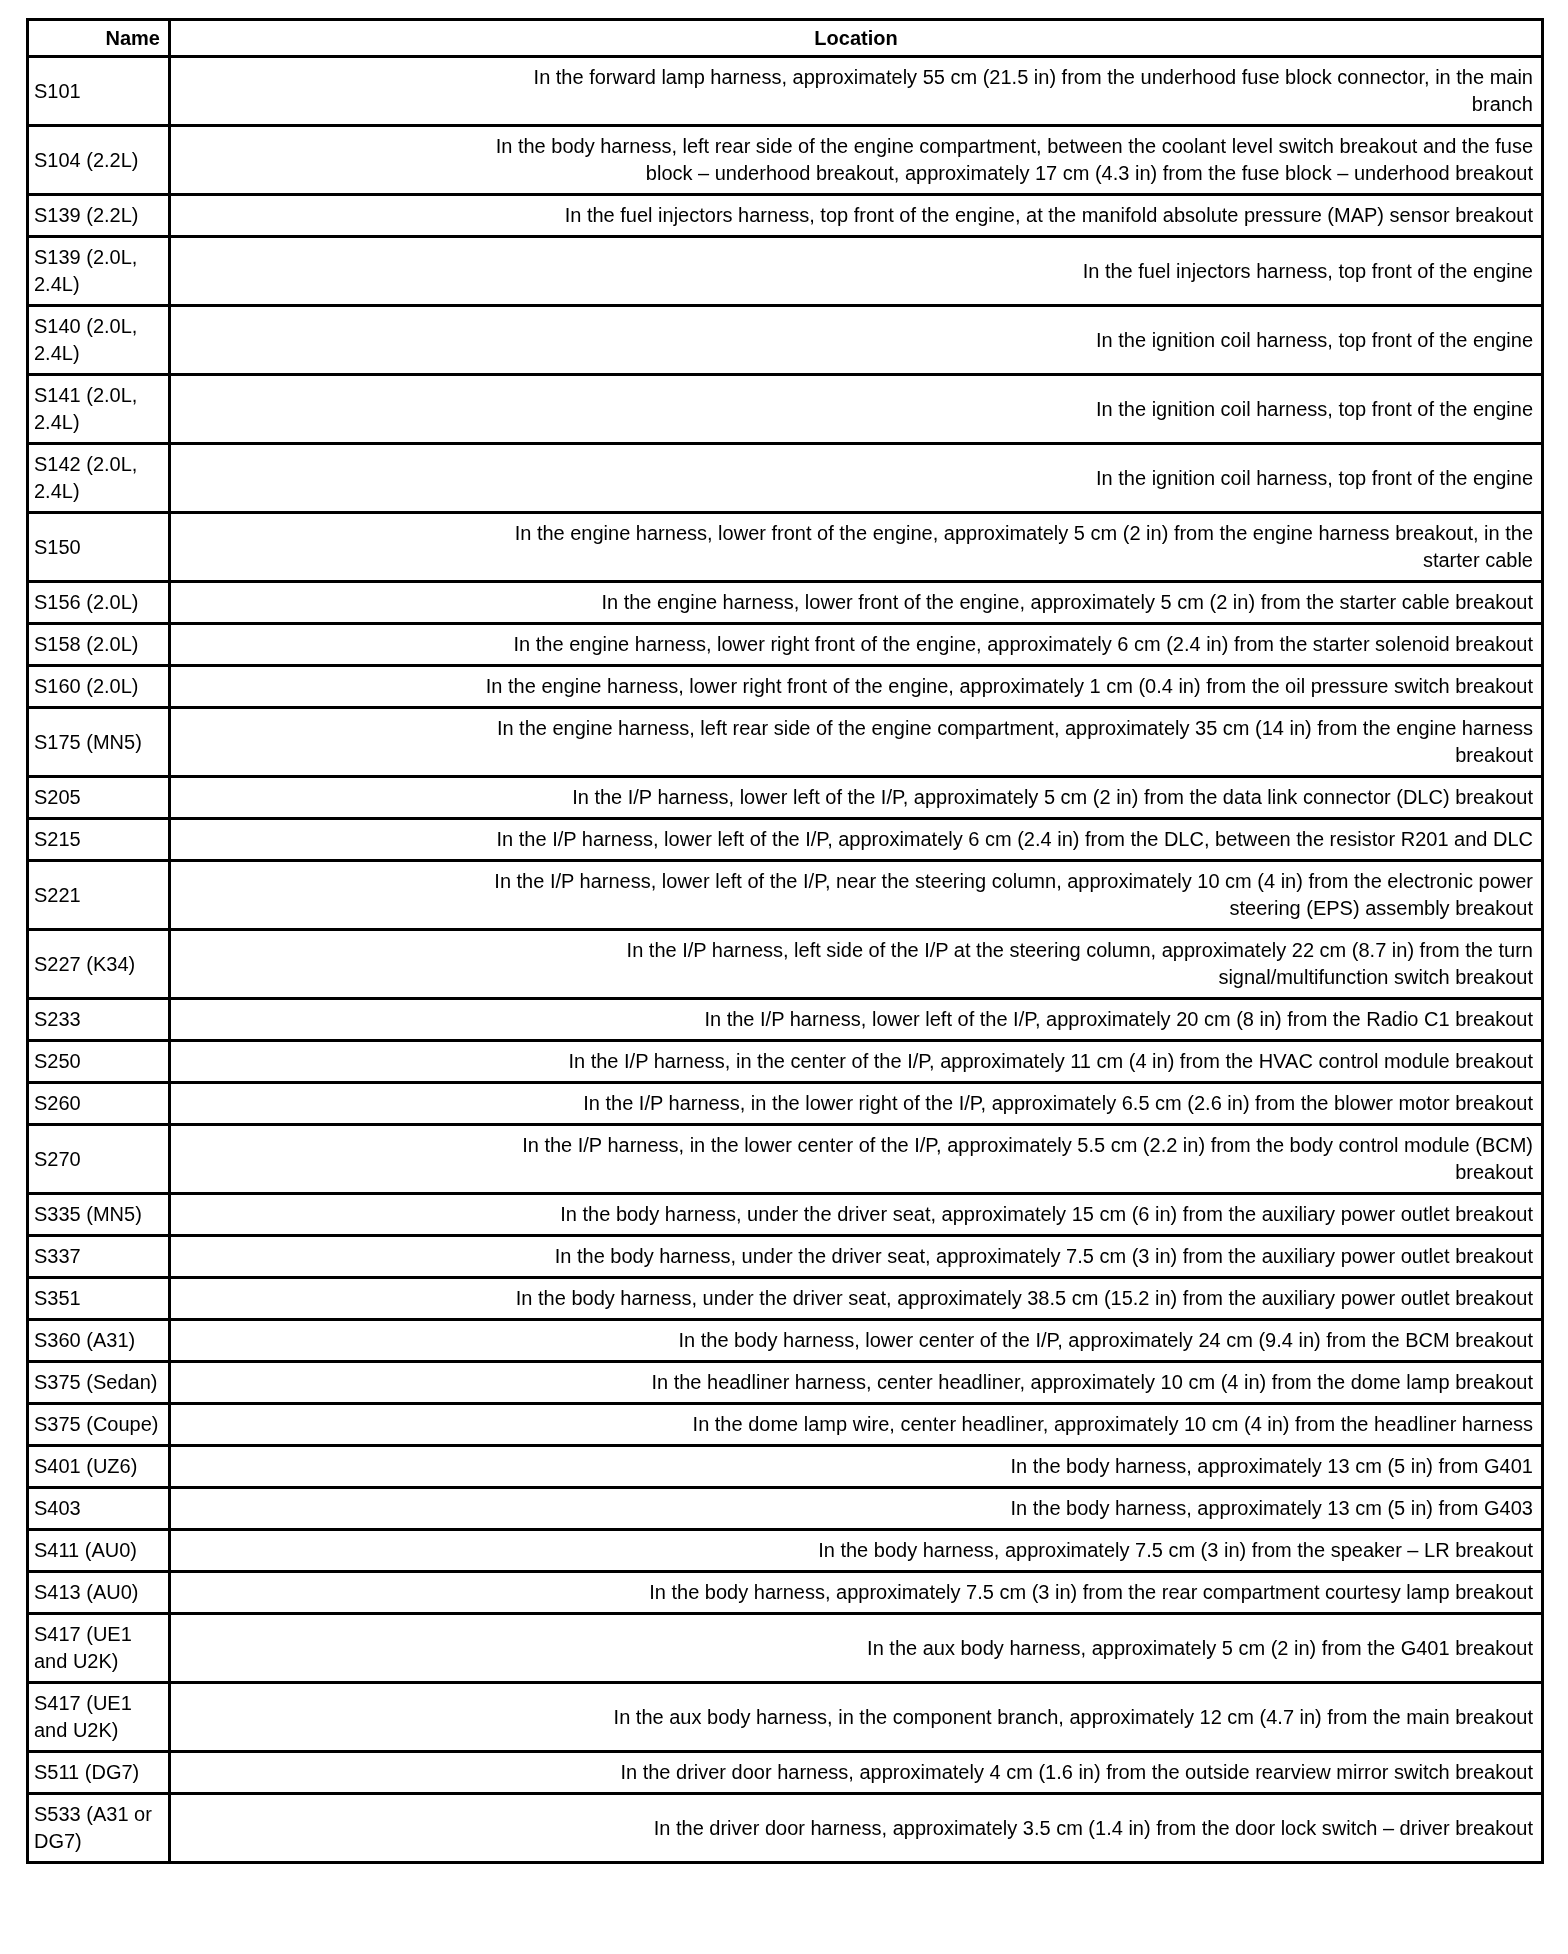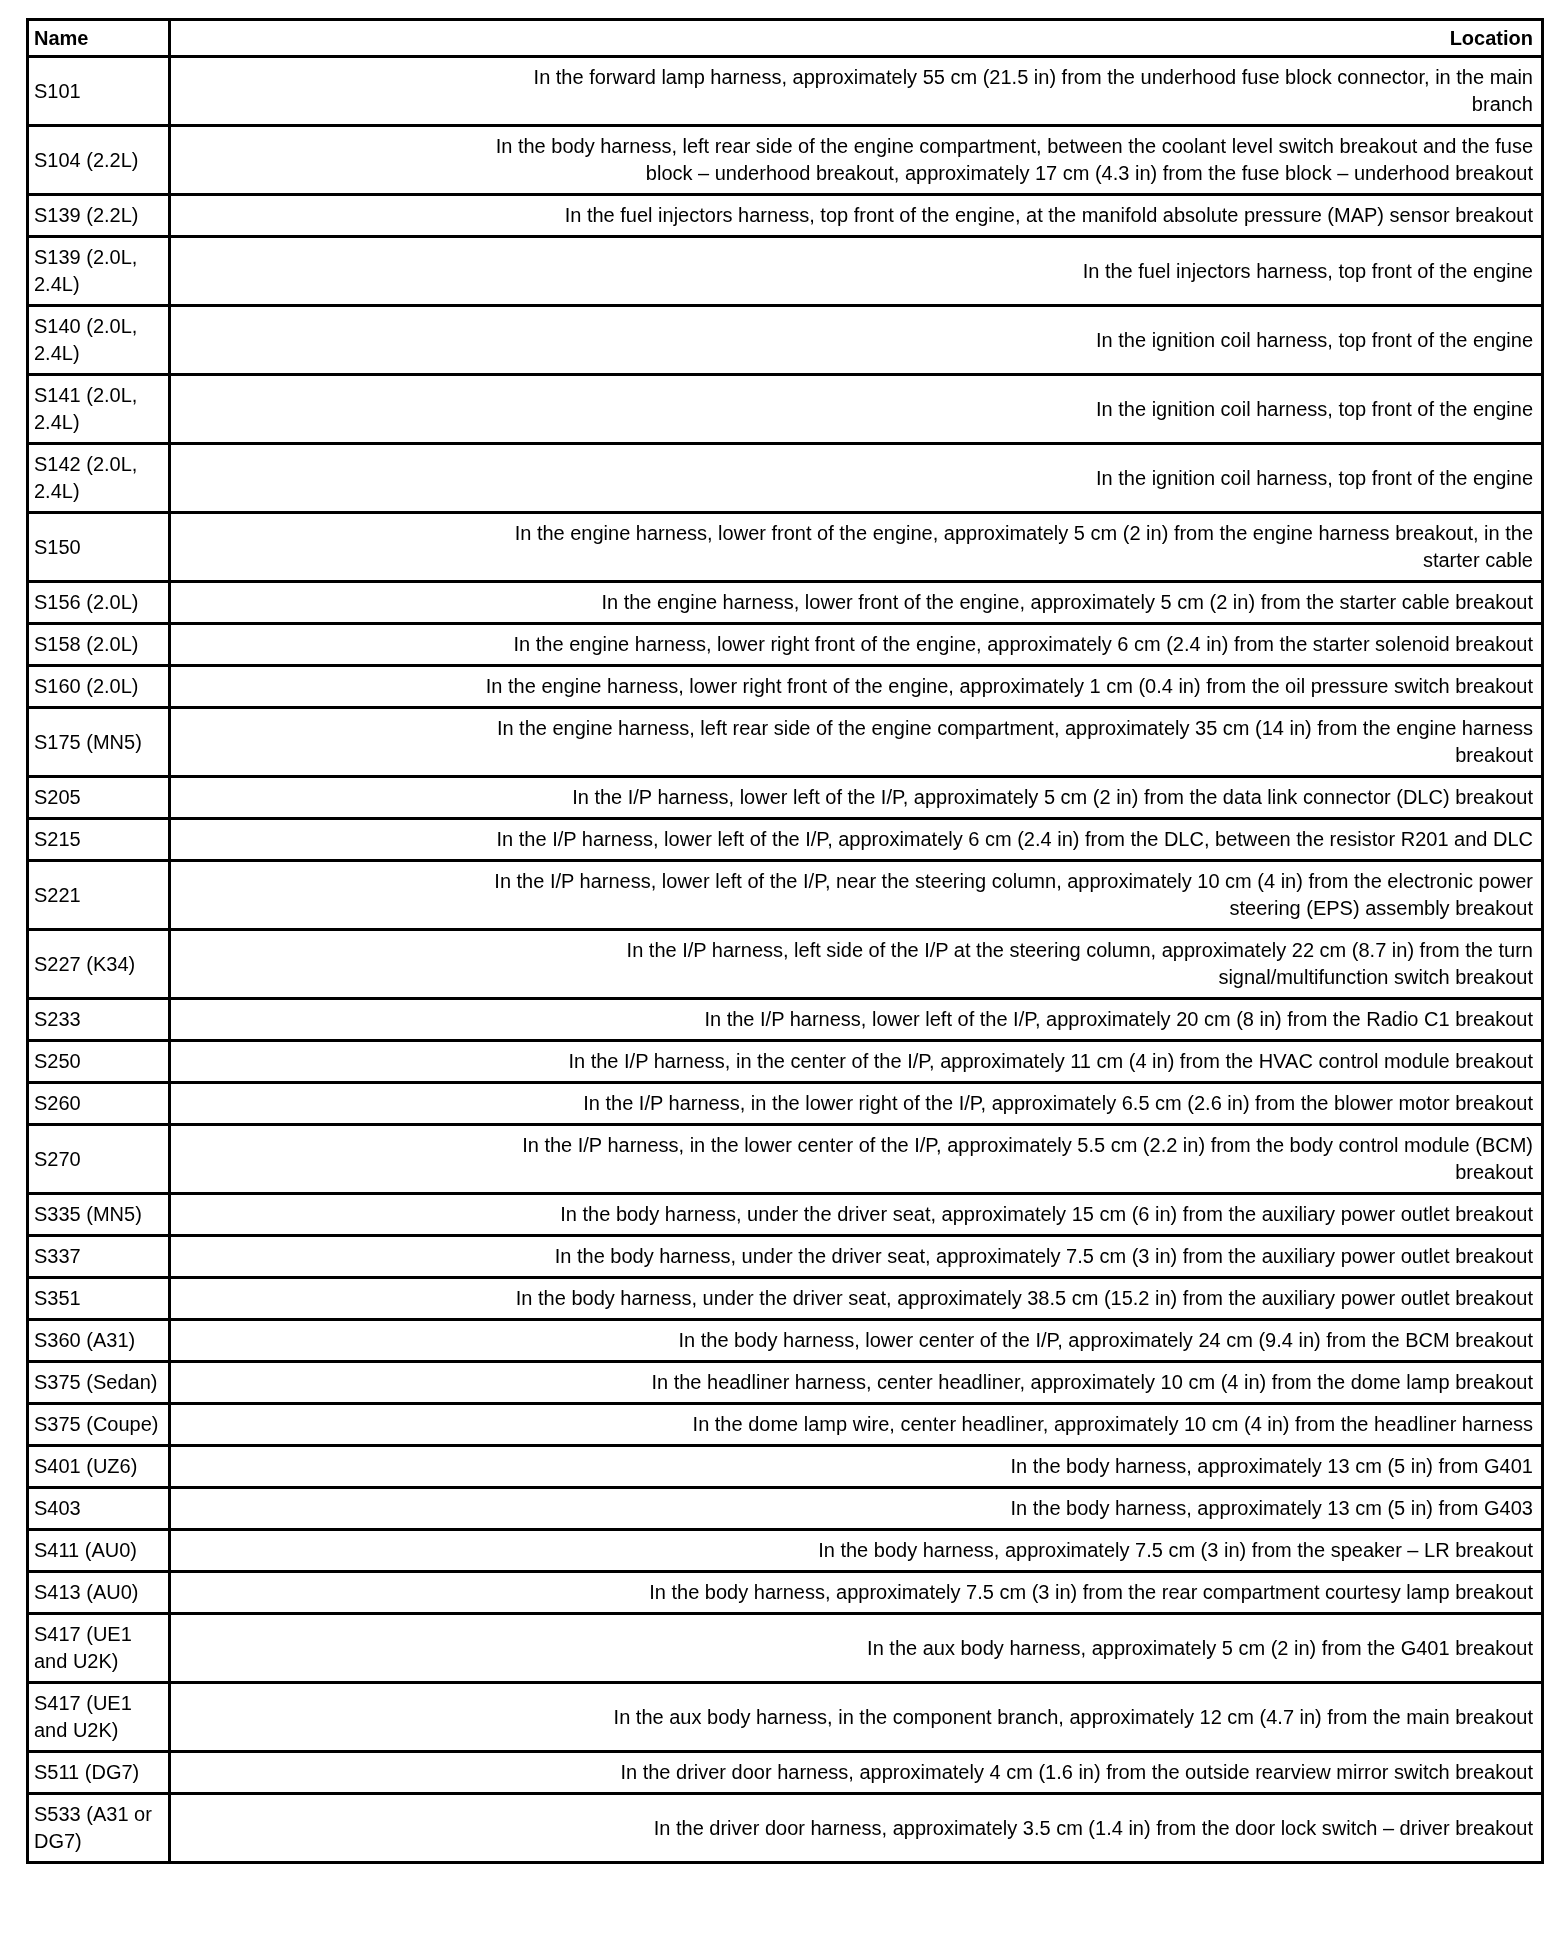--- a/index.html
+++ b/index.html
@@ -28,22 +28,22 @@
     border: 3px solid #000000;
     color: #000000;
     box-sizing: border-box;
   }
   th {
     font-size: 20px;
     line-height: 26px;
     font-weight: bold;
     padding: 4px 8px;
   }
-  th.name-col { text-align: left; padding-left: 5px; }
-  th.loc-col  { text-align: right; }
+  th.name-col { text-align: right; padding-left: 5px; }
+  th.loc-col  { text-align: center; }
   td {
     font-size: 20px;
     line-height: 27px;
     padding: 6px 8px;
     vertical-align: middle;
     white-space: pre-wrap;
     word-wrap: break-word;
   }
   td.name-cell { padding-left: 5px; padding-right: 4px; }
   td.loc-cell  { text-align: right; }

